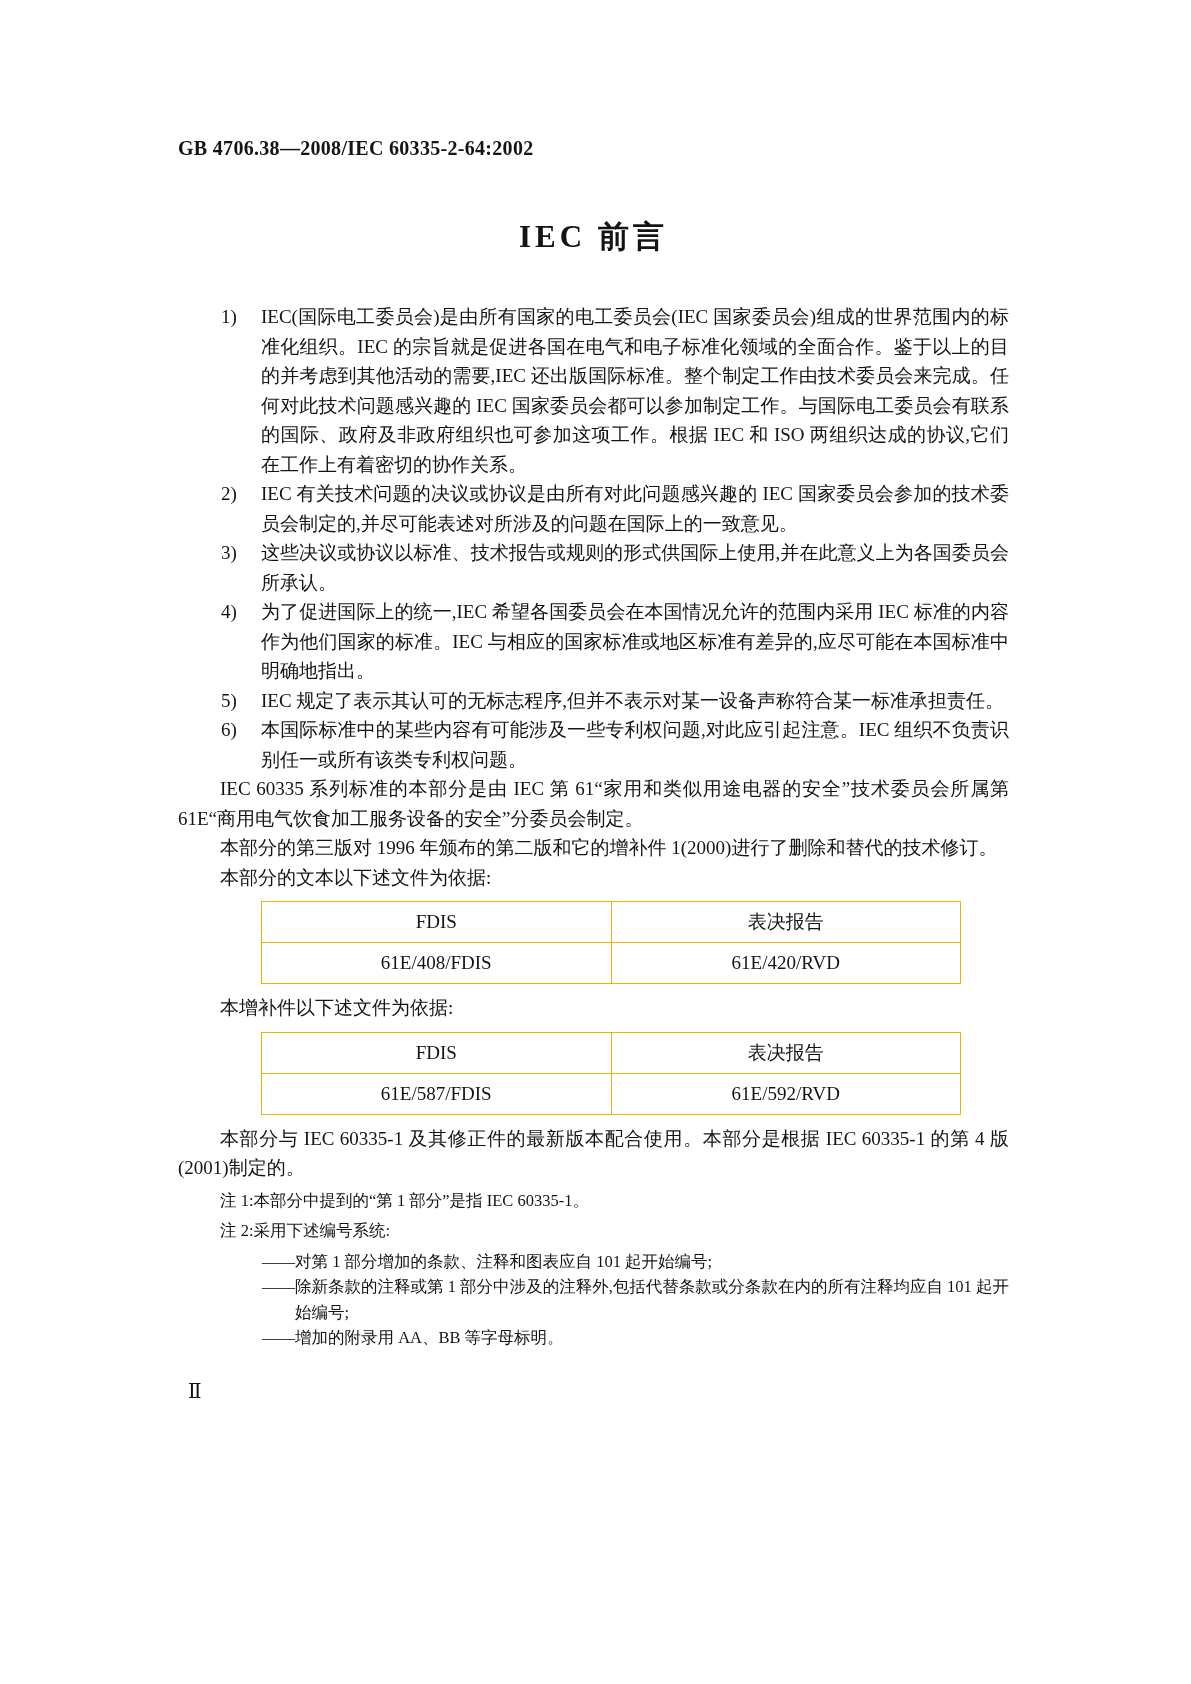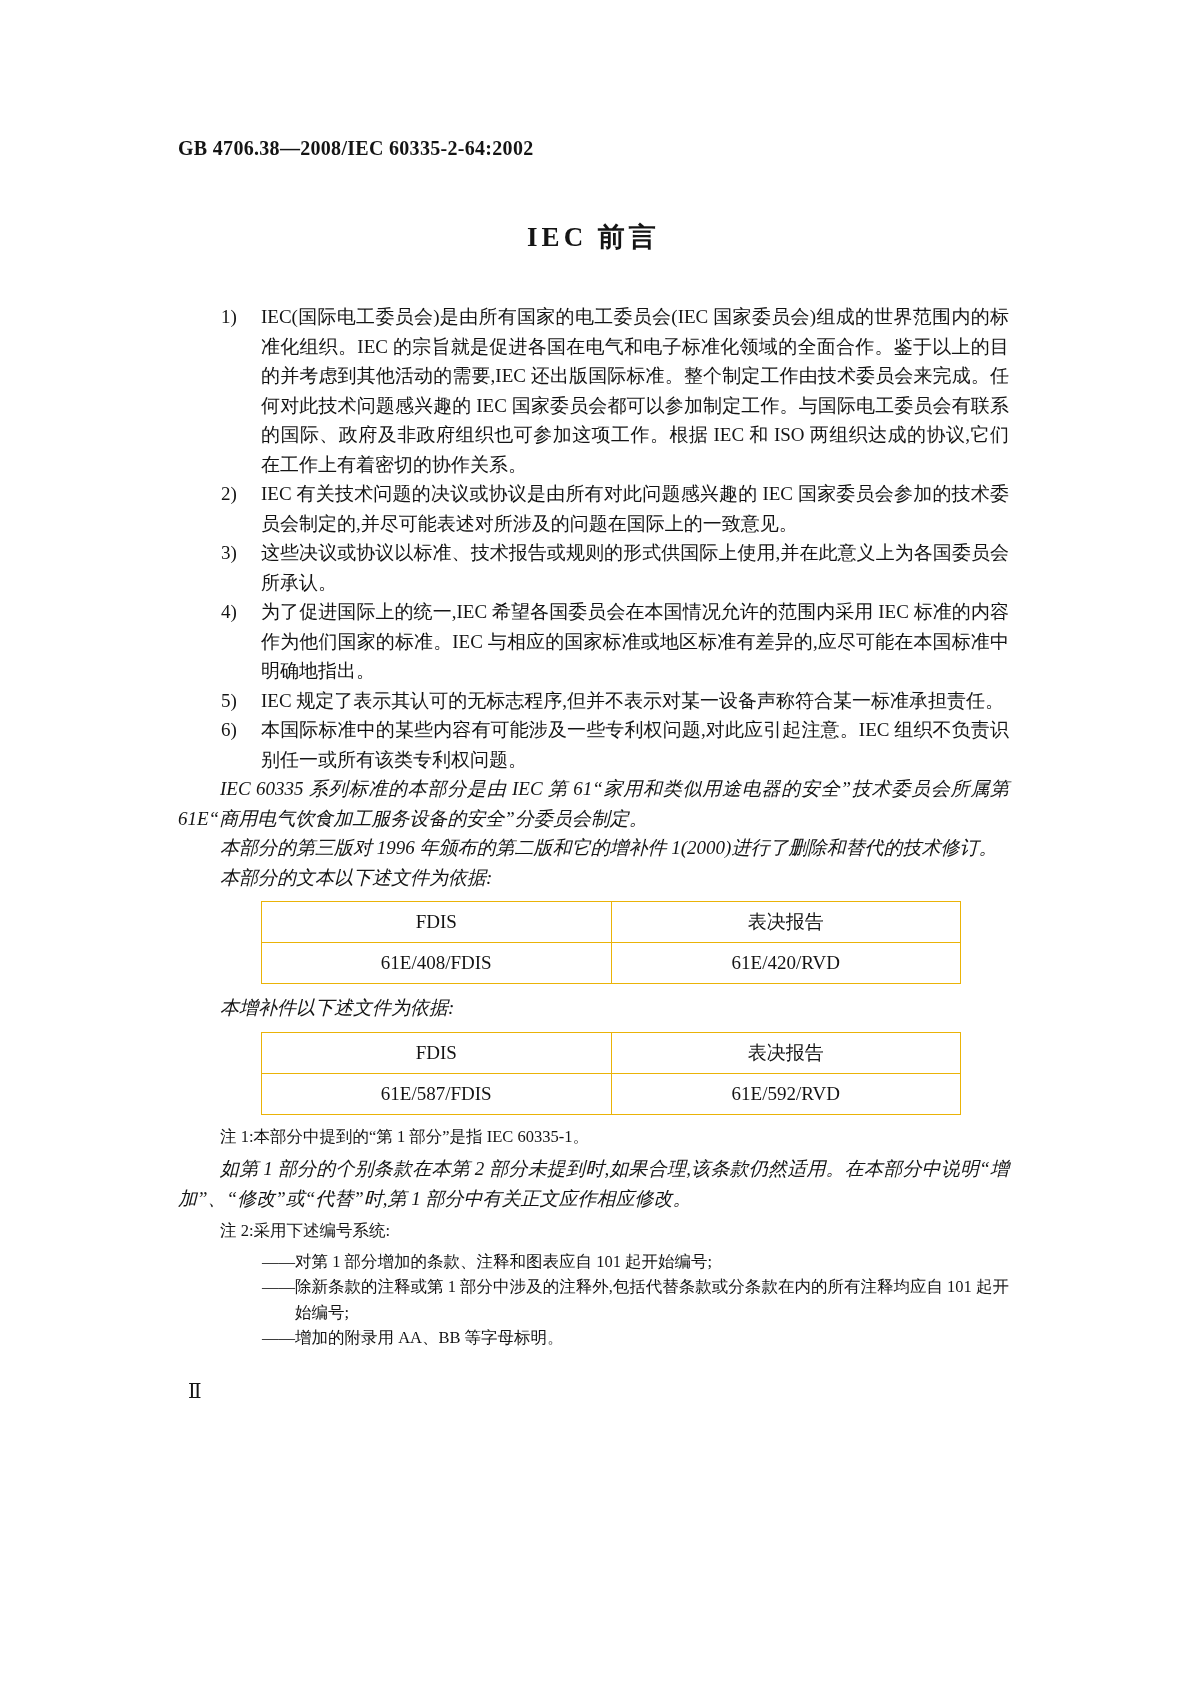--- a/index.html
+++ b/index.html
@@ -19,30 +19,30 @@
   }
   .doc-header {
     font-weight: bold;
     font-size: 20px;
     letter-spacing: 0.3px;
     line-height: 24px;
   }
   .doc-title {
     margin-top: 60px;
     text-align: center;
-    font-size: 27px;
+    font-size: 31px;
     font-weight: bold;
     letter-spacing: 4px;
     line-height: 34px;
   }
   .numbered-list { margin-top: 48px; }
   .n-item { display: flex; }
   .n-num { width: 40px; flex: 0 0 40px; margin-left: 43px; }
   .n-text { flex: 1; text-align: justify; }
-  .para { text-indent: 42px; text-align: justify; font-style: italic; }
+  .para { text-indent: 42px; text-align: justify; }
   .note {
     font-size: 16.5px;
     line-height: 25.5px;
     text-indent: 42px;
     margin: 5px 0;
     font-family: Liberation Serif, serif;
   }
   .vote-table {
     border-collapse: collapse;
     table-layout: fixed;
@@ -134,24 +134,24 @@
         <th>FDIS</th>
         <th>表决报告</th>
       </tr>
       <tr>
         <td>61E/587/FDIS</td>
         <td>61E/592/RVD</td>
       </tr>
     </tbody>
   </table>
 
+  <p class="para">本部分与 IEC 60335-1 及其修正件的最新版本配合使用。本部分是根据 IEC 60335-1 的第 4 版(2001)制定的。</p>
 
   <p class="note">注 1:本部分中提到的“第 1 部分”是指 IEC 60335-1。</p>
 
-  <p class="para">如第 1 部分的个别条款在本第 2 部分未提到时,如果合理,该条款仍然适用。在本部分中说明“增加”、“修改”或“代替”时,第 1 部分中有关正文应作相应修改。</p>
 
   <p class="note">注 2:采用下述编号系统:</p>
 
   <div class="dash-list">
     <div class="dash-item">
       <span class="dash-prefix">——</span>
       <span class="dash-text">对第 1 部分增加的条款、注释和图表应自 101 起开始编号;</span>
     </div>
     <div class="dash-item">
       <span class="dash-prefix">——</span>

